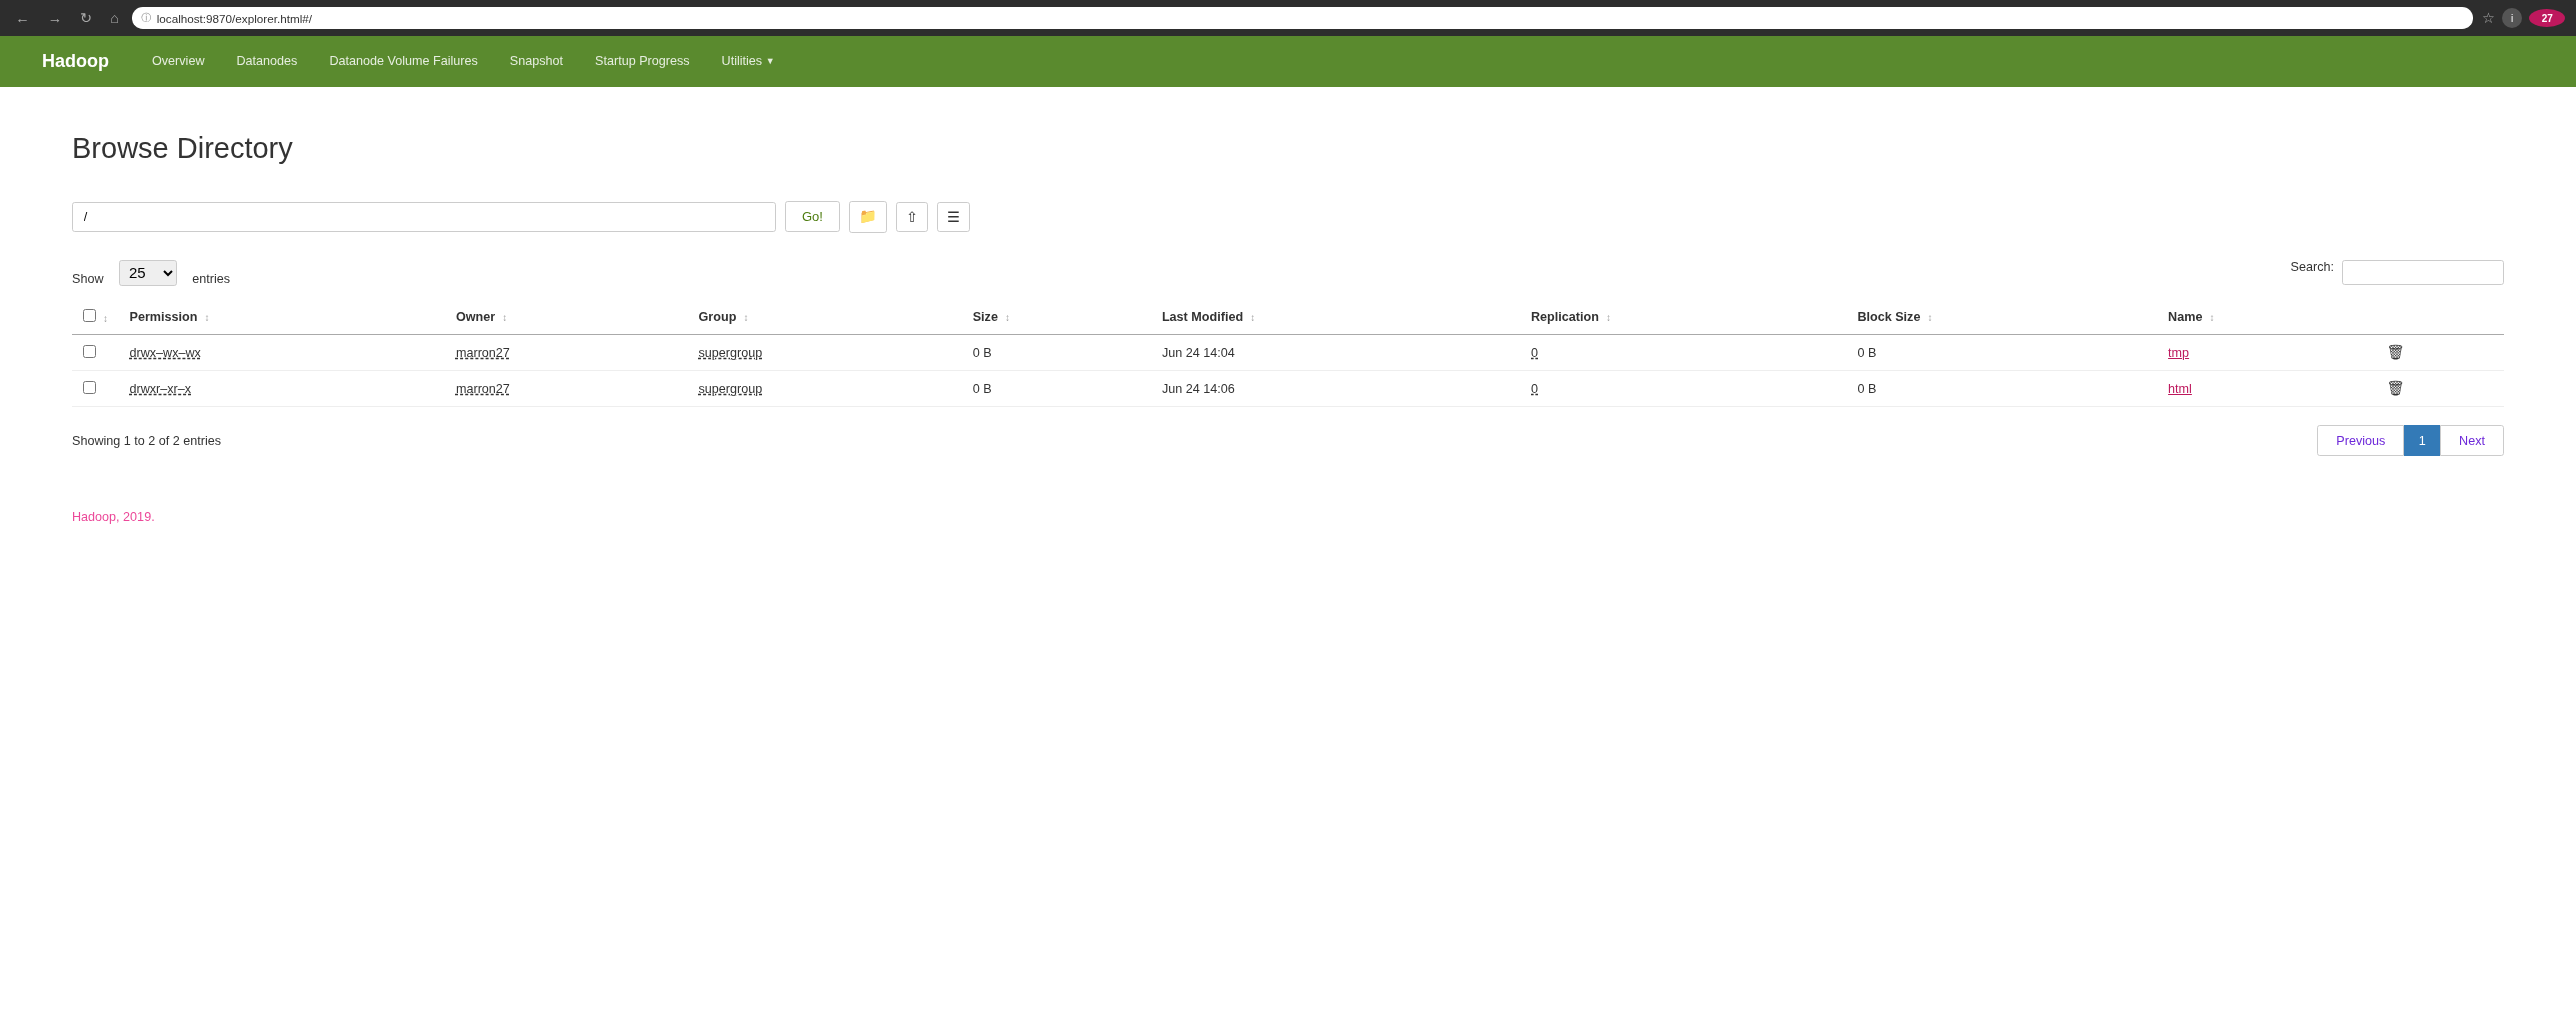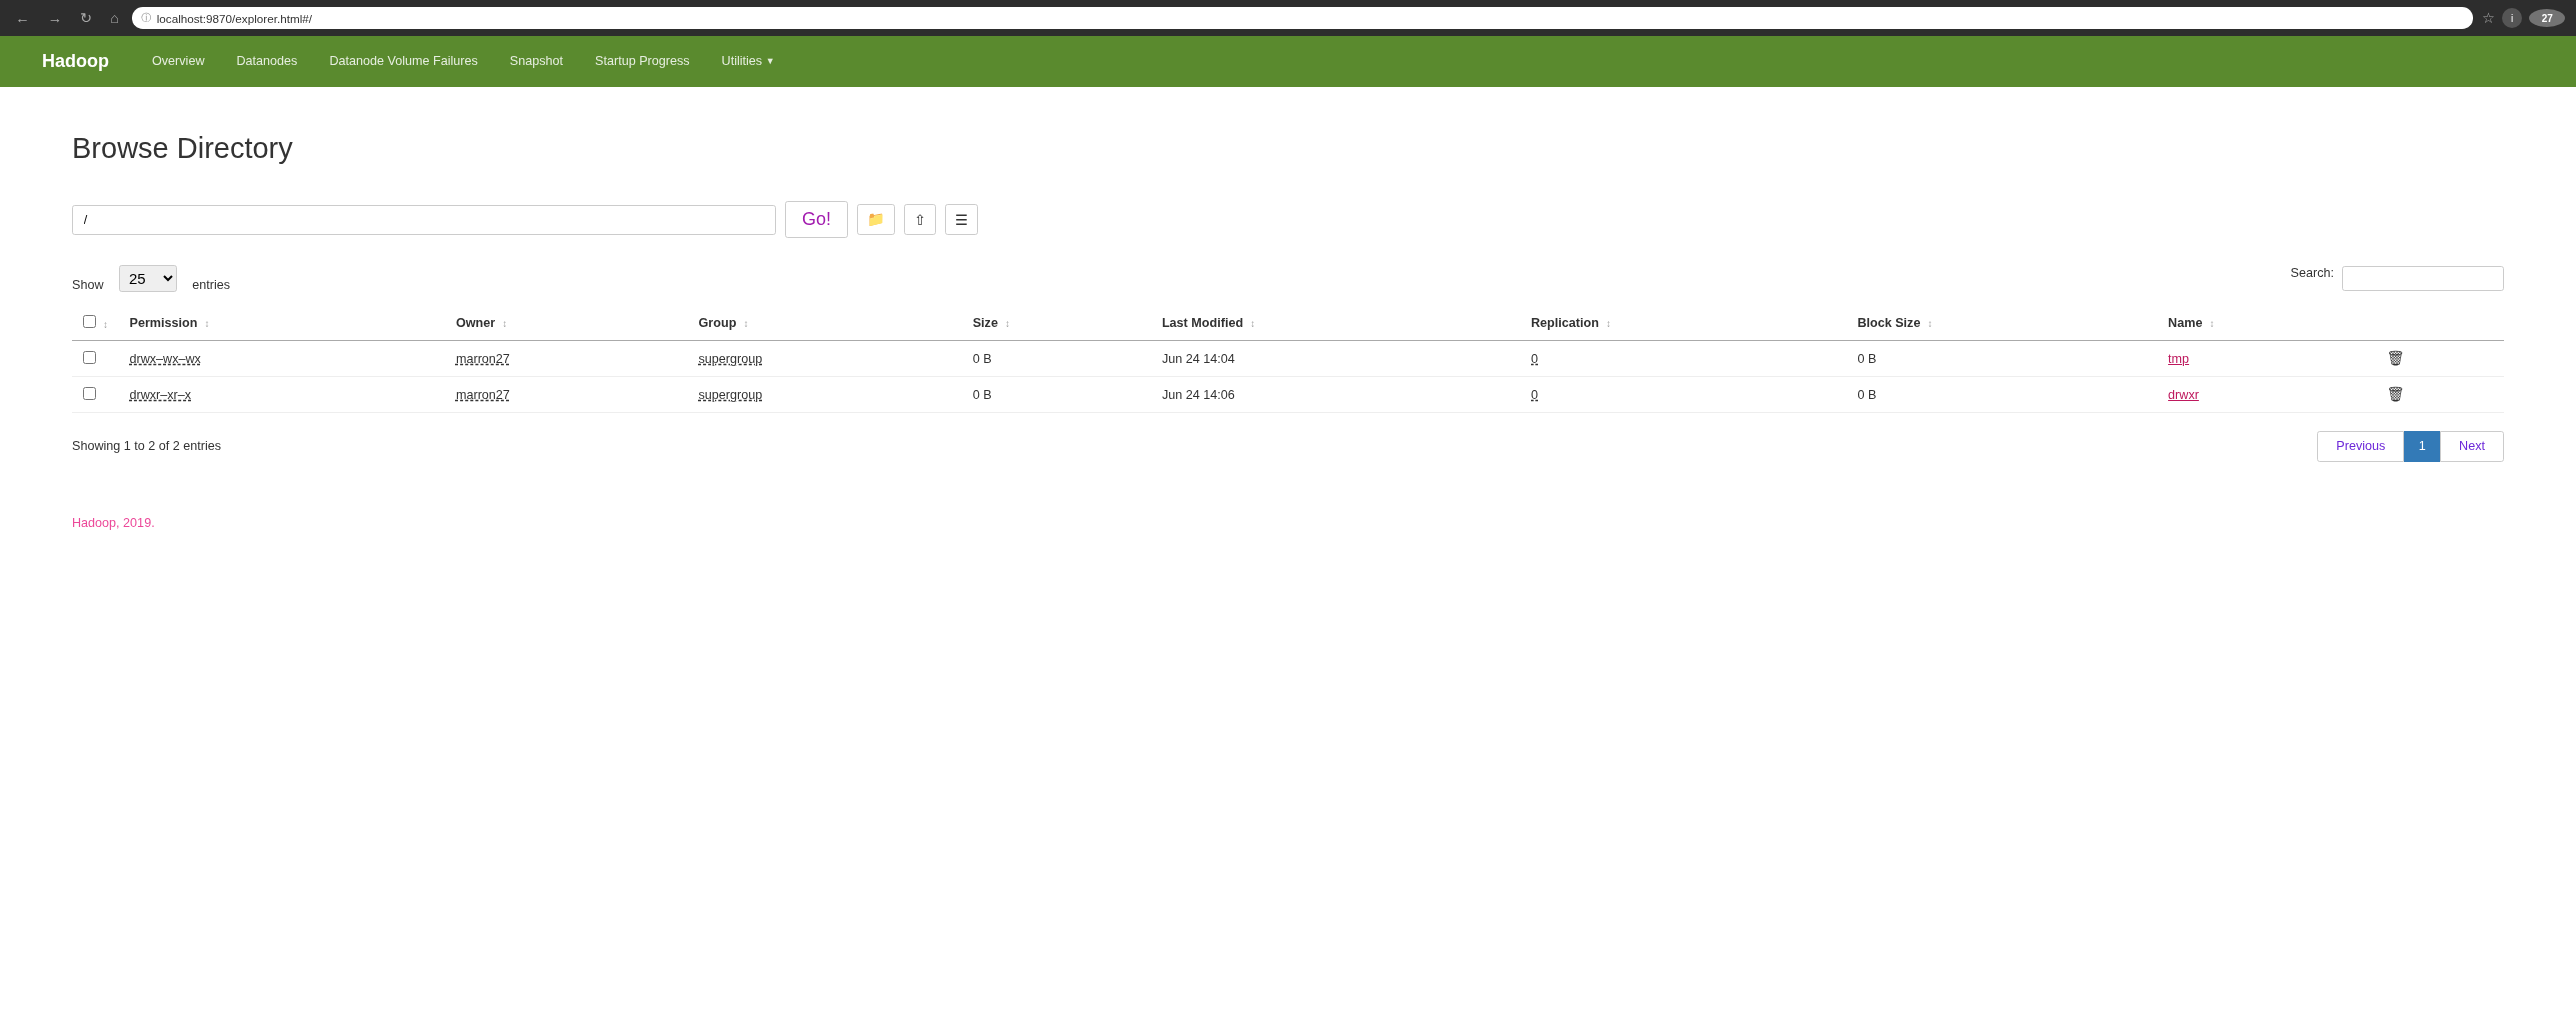--- a/index.html
+++ b/index.html
@@ -34,21 +34,21 @@
       color: #333;
     }
     .browser-url-bar .lock-icon { color: #888; font-size: 10px; }
     .browser-actions { display: flex; align-items: center; gap: 7.2px; }
     .browser-star { color: #aaa; font-size: 14.4px; }
     .browser-profile-icon {
       width: 20px; height: 20px; background: #555; border-radius: 50%;
       display: flex; align-items: center; justify-content: center; color: #fff; font-size: 10px;
     }
     .browser-notification {
-      background: #737373; color: #fff; border-radius: 50%;
+      background: #be185d; color: #fff; border-radius: 50%;
       width: 36px; height: 18px; display: flex; align-items: center; justify-content: center;
       font-size: 10px; font-weight: bold;
     }
 
     
     .navbar {
       background: #5a8a2e;
       padding: 0 18px;
       display: flex;
       align-items: center;
@@ -112,23 +112,23 @@
       border: 0.9px solid #ccc;
       border-radius: 2.7px;
       font-size: 12.6px;
       outline: none;
     }
     .go-btn {
       padding: 7.2px 16px;
       background: #fff;
       border: 0.9px solid #ccc;
       border-radius: 2.7px;
-      font-size: 18px;
-      cursor: pointer;
-      color: #a21caf;
+      font-size: 13px;
+      cursor: pointer;
+      color: #4d7c0f;
     }
     .icon-btn {
       padding: 6.3px 9px;
       background: #fff;
       border: 0.9px solid #ccc;
       border-radius: 2.7px;
       cursor: pointer;
       font-size: 14.4px;
       color: #333;
       display: flex; align-items: center; justify-content: center;
@@ -420,21 +420,21 @@
         <td>
           <span class="dashed-underline">supergroup</span>
         </td>
         <td>0 B</td>
         <td>Jun 24 14:06</td>
         <td>
           <span class="dashed-underline">0</span>
         </td>
         <td>0 B</td>
         <td class="link-cell">
-          <a href="#">drwxr</a>
+          <a href="#">html</a>
         </td>
         <td>
           <span style="cursor:pointer; font-size:14.4px;">🗑</span>
         </td>
       </tr>
     </tbody>
   </table>
 
   <div class="pagination-row">
     <span class="showing-text">Showing 1 to 2 of 2 entries</span>

